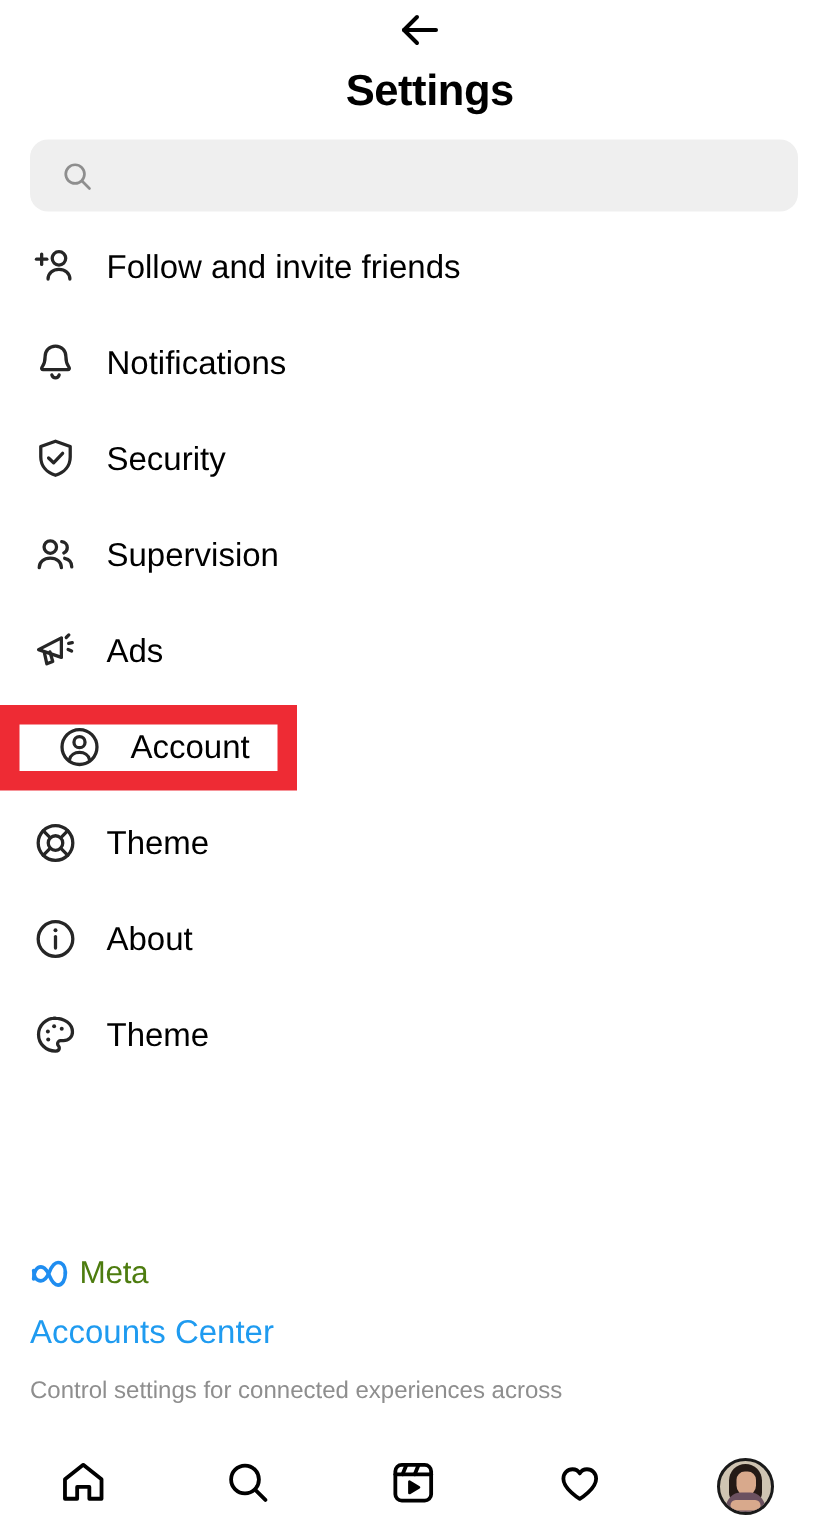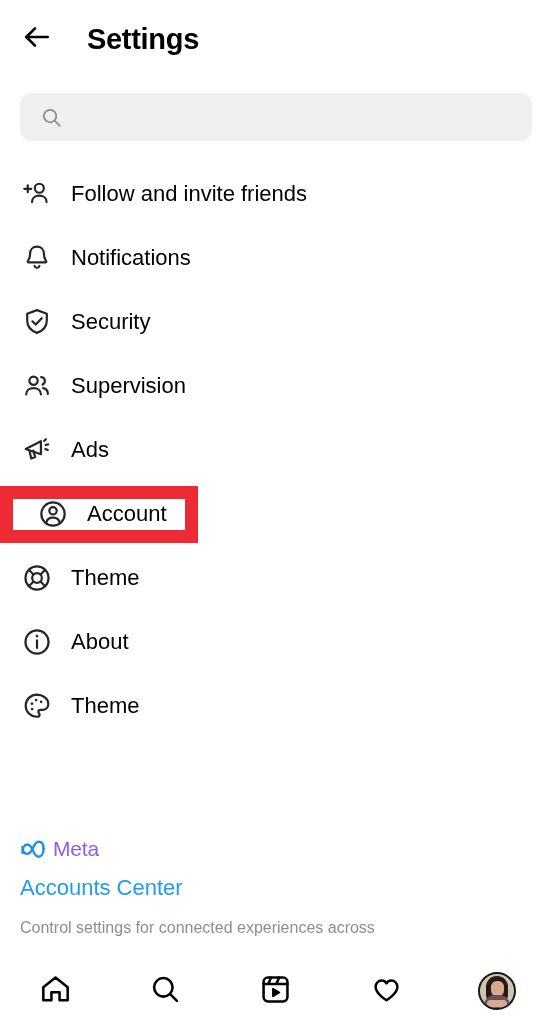--- a/index.html
+++ b/index.html
@@ -22,20 +22,21 @@
 
   
   .header {
     position: absolute;
     top: 0;
     left: 0;
     width: 552px;
     height: 78px;
     display: flex;
     align-items: center;
+    flex-direction: column;
   }
   .back-btn {
     width: 58px;
     height: 58px;
     margin-left: 8px;
     display: flex;
     align-items: center;
     justify-content: center;
     cursor: pointer;
   }
@@ -75,21 +76,21 @@
     font-size: 21px;
     color: #737373;
     height: 100%;
     padding: 0;
   }
   .search-input::placeholder { color: #8e8e8e; opacity: 1; }
 
   
   .menu {
     position: absolute;
-    top: 162px;
+    top: 146px;
     left: 0;
     width: 552px;
   }
   .menu-item {
     height: 64px;
     display: flex;
     align-items: center;
     padding-left: 20px;
     cursor: pointer;
     position: relative;
@@ -134,21 +135,21 @@
     width: 512px;
   }
   .meta-brand {
     display: flex;
     align-items: center;
     height: 26px;
   }
   .meta-logo { display: flex; align-items: center; margin-right: 7px; }
   .meta-word {
     font-size: 21px;
-    color: #8b5cf6;
+    color: #4d7c0f;
     letter-spacing: -0.2px;
   }
   .accounts-center-link {
     display: block;
     margin-top: 13px;
     font-size: 22px;
     color: #1f9bf0;
     cursor: pointer;
     text-decoration: none;
   }

